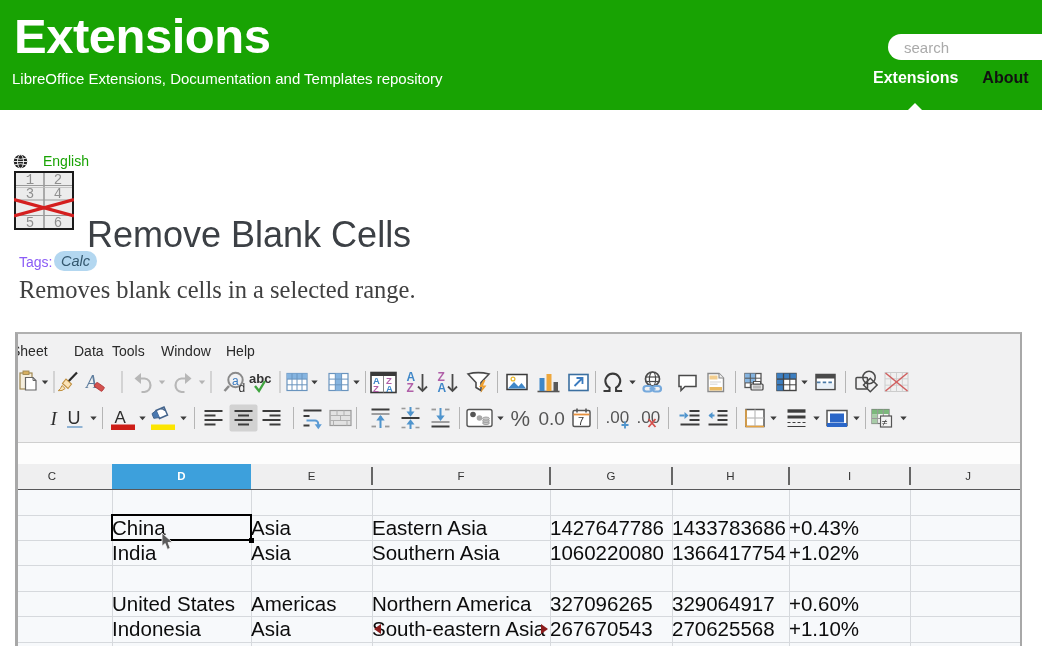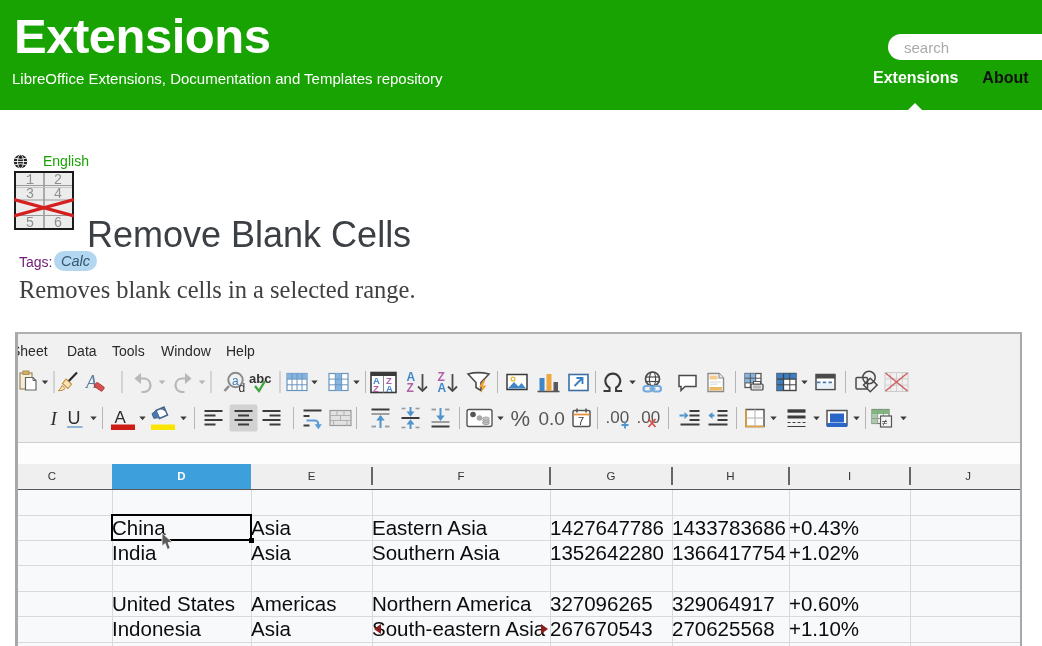--- a/index.html
+++ b/index.html
@@ -16,21 +16,21 @@
 #nav { position:absolute; top:69px; left:873px; font-size:16px; font-weight:bold; }
 #nav .ext { color:#fff; }
 #nav .abt { color:#111; margin-left:24px; }
 #tri { position:absolute; left:908px; top:103px; width:0; height:0;
   border-left:7px solid transparent; border-right:7px solid transparent; border-bottom:7px solid #fff; }
 
 #lang { position:absolute; left:13px; top:153px; width:120px; height:18px; }
 #lang a { color:#18a303; font-size:14px; position:absolute; left:30px; top:0px; }
 #exticon { position:absolute; left:14px; top:171px; }
 #title { position:absolute; left:87px; top:190px; font-size:36px; color:#3c4045;margin-top:24px; }
-#tags { position:absolute; left:19px; top:254px; font-size:14px; color:#701a75; }
+#tags { position:absolute; left:19px; top:254px; font-size:14px; color:#8b5cf6; }
 #badge { position:absolute; left:54px; top:251px; width:43px; height:20px; background:#b3d7f0;
   border-radius:10px; color:#33576e; font-style:italic; font-size:14.5px;
   display:flex; align-items:center; justify-content:center; }
 #desc { position:absolute; left:19px; top:276px; font-family:"Liberation Serif",serif;
   font-size:24.5px; color:#404040; }
 
 #shotbg { position:absolute; left:15px; top:332px; width:1007px; height:314px; background:#f1f1f2;
   border-left:3px solid #a8a8a8; border-top:2px solid #b0b0b0; border-right:2px solid #a8a8a8; }
 #menu { position:absolute; left:18px; top:343px; width:1002px; height:17px; font-size:14px; color:#2a2a2a; overflow:hidden; }
 #menu span { position:absolute; top:0; }
@@ -95,21 +95,21 @@
 </svg>
 
 <div id="title">Remove Blank Cells</div>
 <div id="tags">Tags:</div>
 <div id="badge">Calc</div>
 <div id="desc">Removes blank cells in a selected range.</div>
 
 <div id="shotbg"></div>
 <div id="menu">
   <span style="left:-7px">Sheet</span>
-  <span style="left:49px">Data</span>
+  <span style="left:56px">Data</span>
   <span style="left:94px">Tools</span>
   <span style="left:143px">Window</span>
   <span style="left:208px">Help</span>
 </div>
 <svg class="abs" style="left:18px;top:368px" width="1002" height="28" viewBox="0 0 1002 28">
 <g>
 <rect x="2" y="5" width="12" height="16" fill="#f5eedd" stroke="#a08850" stroke-width="1.2"></rect>
 <rect x="5" y="3" width="6" height="3.5" fill="#d8b060" stroke="#a08850" stroke-width="0.9"></rect>
 <path d="M7.5 9.5 h7.5 l3 3 v9.5 h-10.5 z" fill="#fff" stroke="#666" stroke-width="1.2"></path>
 <path d="M15 9.5 l0 3 3 0" fill="none" stroke="#666" stroke-width="1"></path>
@@ -484,21 +484,21 @@
 
 <div class="cell" style="left:112px;width:139px;top:514.5px">China</div>
 <div class="cell" style="left:251px;width:121px;top:514.5px">Asia</div>
 <div class="cell" style="left:372px;width:178px;top:514.5px">Eastern Asia</div>
 <div class="cell" style="left:550px;width:122px;top:514.5px">1427647786</div>
 <div class="cell" style="left:672px;width:117px;top:514.5px">1433783686</div>
 <div class="cell" style="left:789px;width:121px;top:514.5px">+0.43%</div>
 <div class="cell" style="left:112px;width:139px;top:539.9px">India</div>
 <div class="cell" style="left:251px;width:121px;top:539.9px">Asia</div>
 <div class="cell" style="left:372px;width:178px;top:539.9px">Southern Asia</div>
-<div class="cell" style="left:550px;width:122px;top:539.9px">1352642280</div>
+<div class="cell" style="left:550px;width:122px;top:539.9px">1060220080</div>
 <div class="cell" style="left:672px;width:117px;top:539.9px">1366417754</div>
 <div class="cell" style="left:789px;width:121px;top:539.9px">+1.02%</div>
 <div class="cell" style="left:112px;width:139px;top:590.7px">United States</div>
 <div class="cell" style="left:372px;width:178px;top:590.7px">Northern America</div>
 <div class="cell" style="left:251px;width:121px;top:590.7px">Americas</div>
 <div class="cell" style="left:550px;width:122px;top:590.7px">327096265</div>
 <div class="cell" style="left:672px;width:117px;top:590.7px">329064917</div>
 <div class="cell" style="left:789px;width:121px;top:590.7px">+0.60%</div>
 <div class="cell" style="left:112px;width:139px;top:616.1px">Indonesia</div>
 <div class="cell" style="left:251px;width:121px;top:616.1px">Asia</div>

